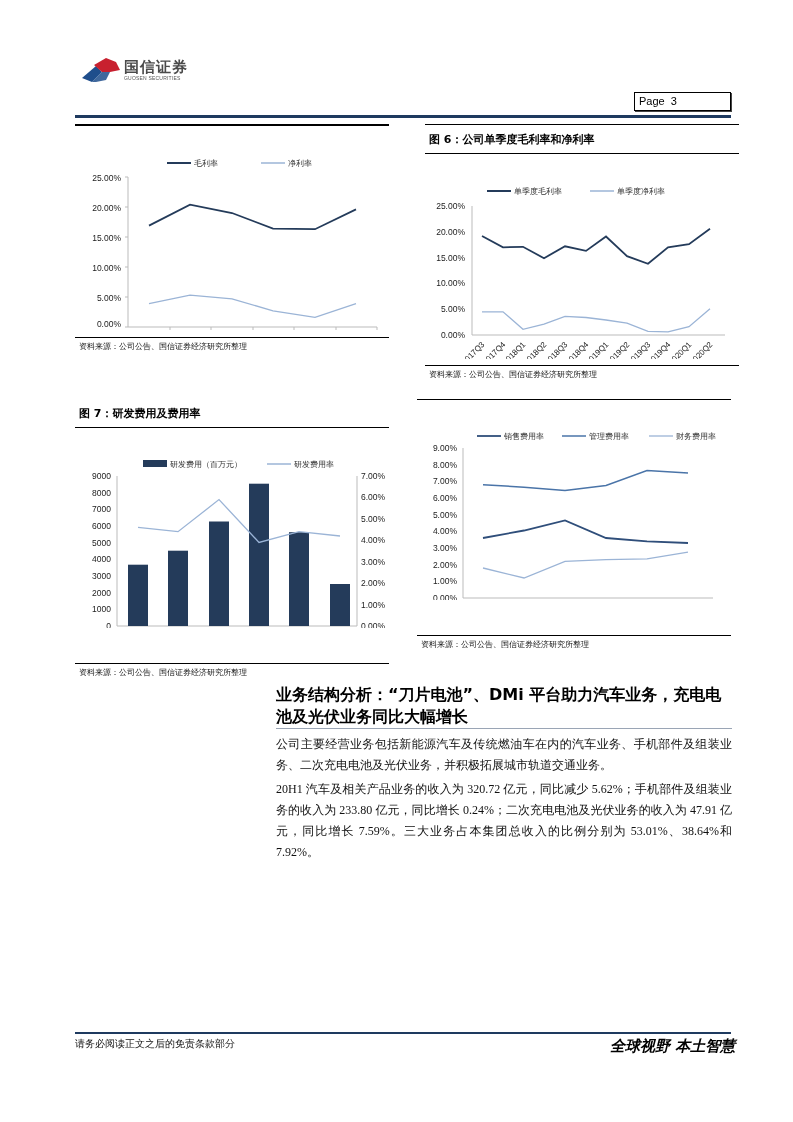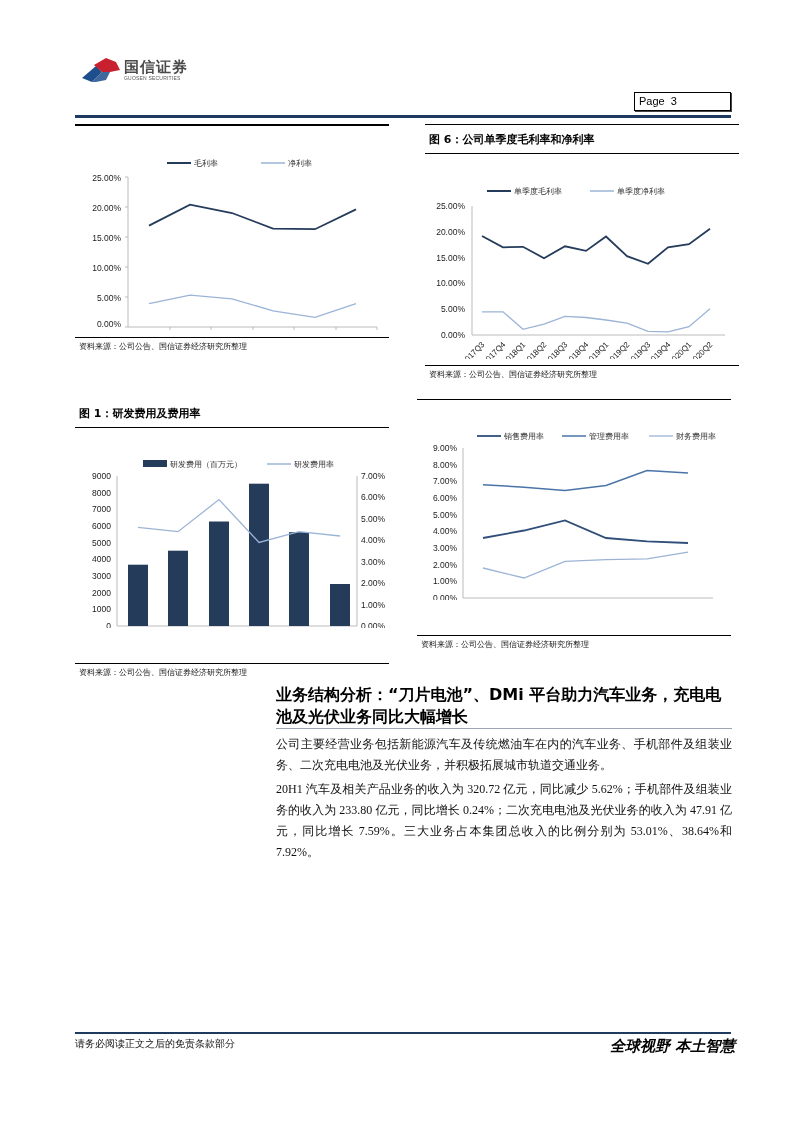--- a/index.html
+++ b/index.html
@@ -141,21 +141,21 @@
       <text transform="translate(267,191) rotate(-45)">2020Q1</text>
       <text transform="translate(288,191) rotate(-45)">2020Q2</text>
     </g>
   </svg>
   <div class="source-rule" style="margin-top:2px;"></div>
   <div class="source">资料来源：公司公告、国信证券经济研究所整理</div>
 </div>
 
 <div class="abs fig" style="left:75px; top:398px;">
   <div class="fig-title-rule" style="background:transparent;"></div>
-  <div class="fig-title">图 1：研发费用及费用率</div>
+  <div class="fig-title">图 7：研发费用及费用率</div>
   <div class="fig-title-bottom"></div>
   <svg width="314" height="200" viewBox="0 0 314 200">
     <rect x="68" y="32" width="24" height="7" fill="#243b5a"></rect>
     <text x="95" y="39" font-size="8" fill="#333">研发费用（百万元）</text>
     <line x1="192" y1="36" x2="216" y2="36" stroke="#9bb4d6" stroke-width="1.5"></line>
     <text x="219" y="39" font-size="8" fill="#333">研发费用率</text>
 
     <g font-size="8.5" fill="#222" text-anchor="end">
       <text x="36" y="51">9000</text>
         <text x="36" y="68">8000</text>

